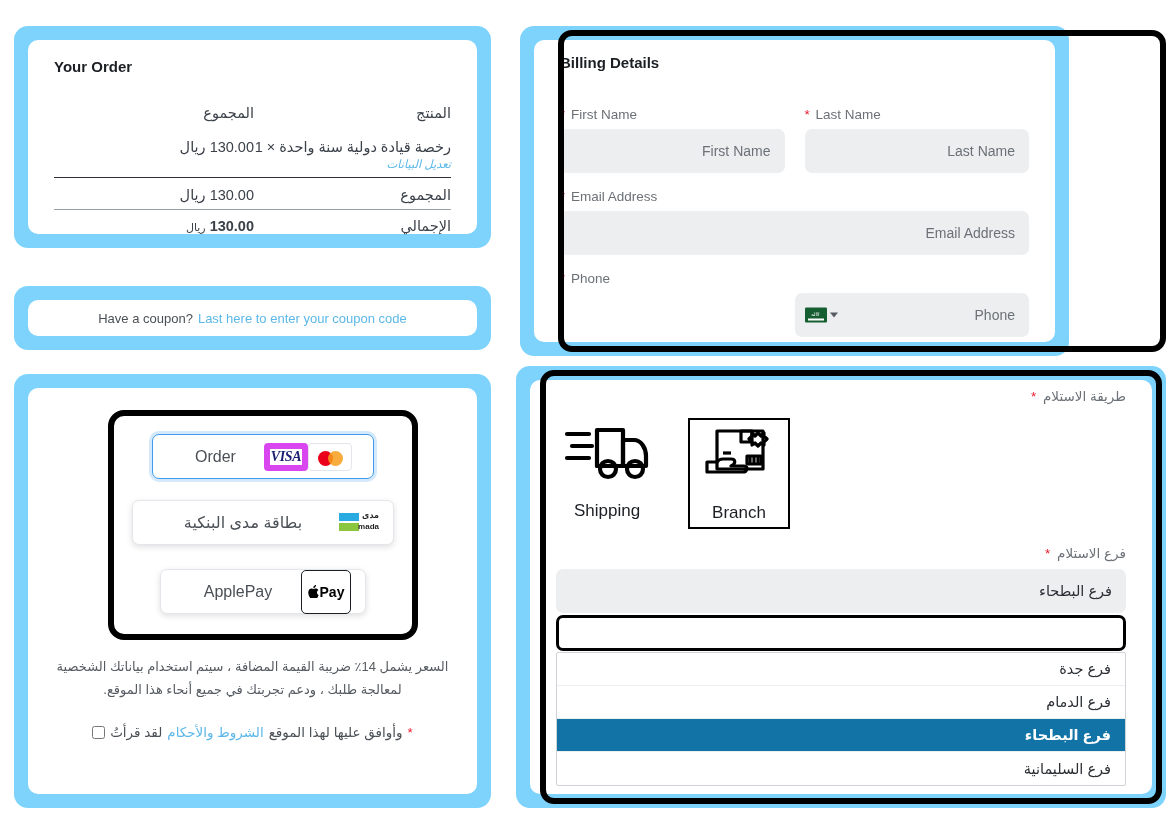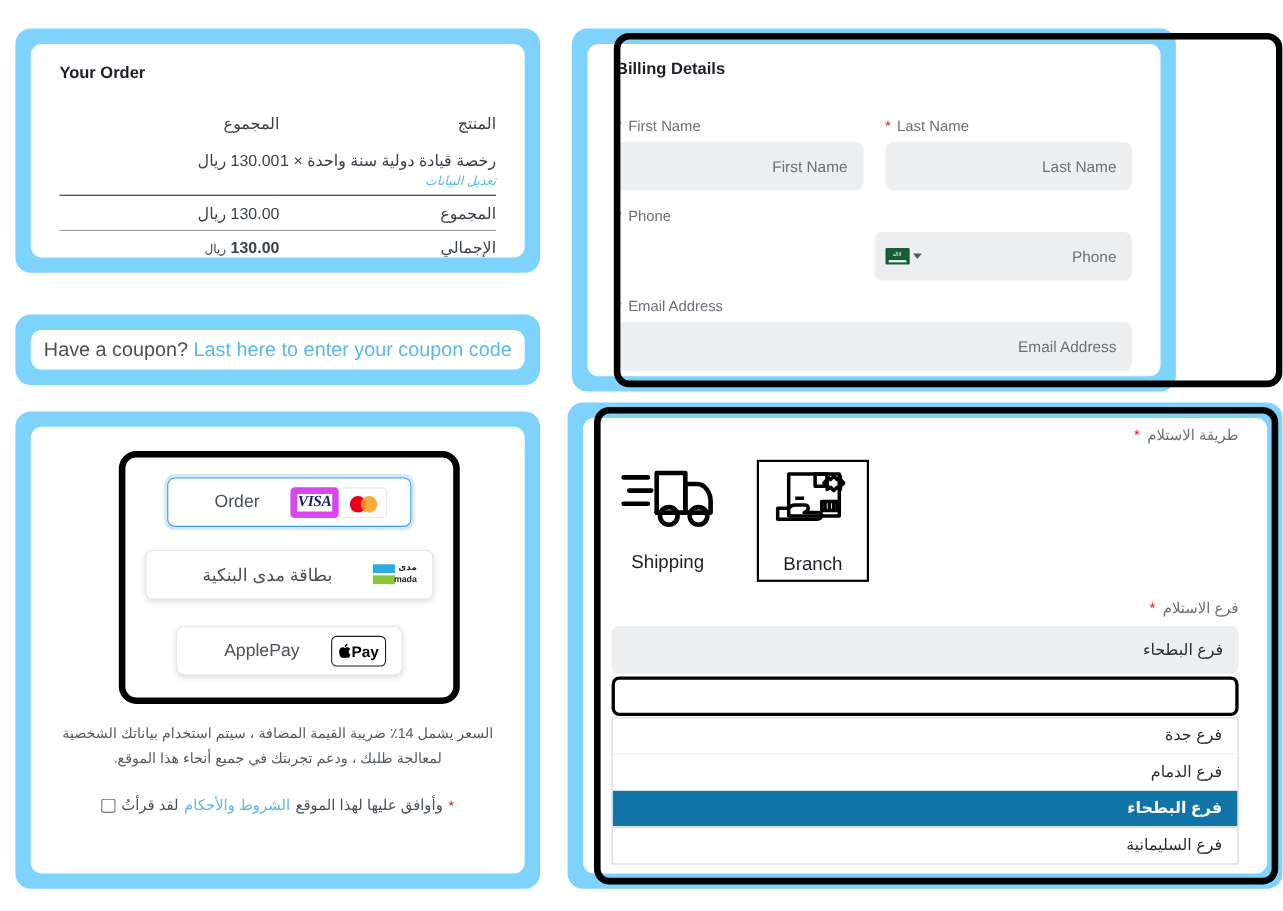--- a/index.html
+++ b/index.html
@@ -54,21 +54,21 @@
   }
   .rowline-top td { border-top: 1.5px solid #2b2f34; padding-top: 9px; }
   .rowline-mid td { border-top: 1px solid #9aa0a6; padding-top: 8px; }
   .amt-bold { font-weight: bold; }
   .amt-sm { font-size: 11px; }
 
   
   #coupon-card { left: 14px; top: 286px; width: 477px; height: 64px; }
   .coupon-inner {
     display: flex; align-items: center; justify-content: center;
-    font-size: 18px; color: #4a5056; direction: ltr;
+    font-size: 13px; color: #4a5056; direction: ltr;
   }
   .coupon-link { color: #5bb8e8; text-decoration: none; cursor: pointer; margin-left: 5px; }
 
   
   #payment-card { left: 14px; top: 374px; width: 477px; height: 434px; }
   .payment-inner { padding: 10px 14px 14px 14px; }
 
   .pay-blackbox {
     position: absolute; left: 80px; top: 22px;
     width: 310px; height: 230px;
@@ -119,21 +119,21 @@
   .logo-mc i.r { left: 19px; background: #f79e1b; opacity: .85; }
 
   .logo-mada { width: 40px; height: 24px; flex: none; position: relative; }
   .logo-mada .bar { position: absolute; left: 0; width: 20px; height: 8px; }
   .logo-mada .bar.b1 { top: 2px;  background: #29abe2; }
   .logo-mada .bar.b2 { top: 12px; background: #8cc63f; }
   .logo-mada .t1 { position: absolute; right: 0; top: 0px; font-size: 8px; color: #231f20; font-weight: bold; }
   .logo-mada .t2 { position: absolute; right: 0; top: 11px; font-size: 8px; color: #231f20; font-weight: bold; font-family:"Liberation Sans",sans-serif; }
 
   .logo-apay {
-    width: 50px; height: 28px; background: #fff;
+    width: 50px; height: 44px; background: #fff;
     border: 1.5px solid #1b1f24; border-radius: 5px;
     display: flex; align-items: center; justify-content: center;
     font-size: 14px; font-weight: bold; color: #000; flex: none;
     direction: ltr;
   }
 
   .tax-note {
     position: absolute; left: 14px; right: 14px; top: 268px;
     text-align: center; font-size: 13px; color: #555b61;
     line-height: 1.75; direction: rtl;
@@ -370,40 +370,40 @@
             <span class="req">*</span>
             <span>First Name</span>
           </div>
           <input class="inp" type="text" placeholder="First Name" style="">
         </div>
       </div>
 
       <div style="margin-top:16px">
         <div class="field-label">
           <span class="req">*</span>
+          <span>Email Address</span>
+        </div>
+        <input class="inp" type="text" placeholder="Email Address" style="">
+      </div>
+
+      <div style="margin-top:16px">
+        <div class="field-label">
+          <span class="req">*</span>
           <span>Phone</span>
         </div>
         <div class="phone-wrap">
           <input class="inp" type="text" placeholder="Phone" style="">
           <span class="flag-btn">
             <span class="caret"></span>
             <span class="flag-sa">
               <span class="txt">لااله</span>
                 <span class="sword"></span>
             </span>
           </span>
         </div>
-      </div>
-
-      <div style="margin-top:16px">
-        <div class="field-label">
-          <span class="req">*</span>
-          <span>Email Address</span>
-        </div>
-        <input class="inp" type="text" placeholder="Email Address" style="">
       </div>
     </div>
     <div class="billing-black"></div>
   </div>
 
   <div class="cardwrap" id="delivery-card">
     <div class="inner delivery-inner">
 
       <div class="rtl-label">
         <span>طريقة الاستلام</span>

